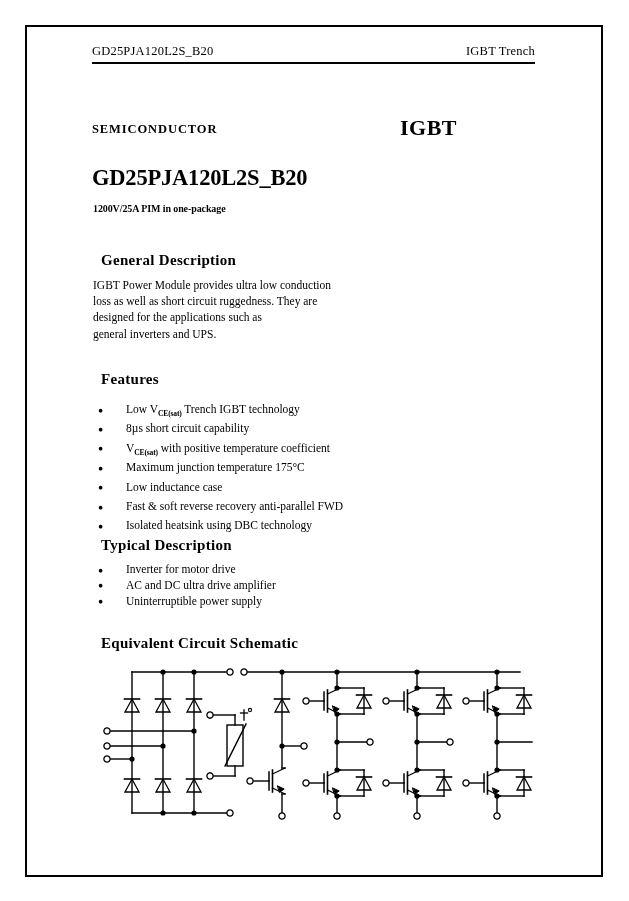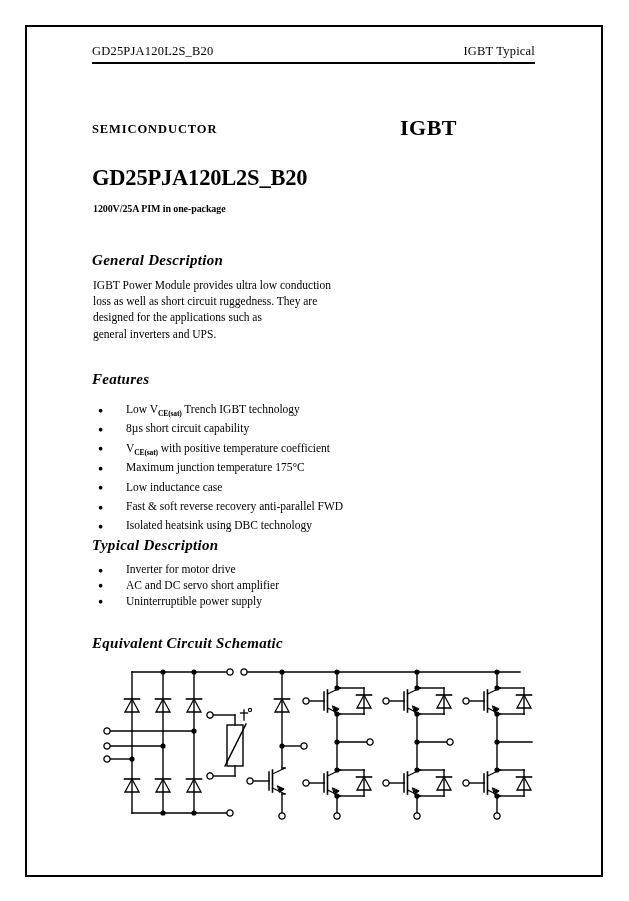--- a/index.html
+++ b/index.html
@@ -89,25 +89,24 @@
     left: 93px;
     top: 203px;
     font-size: 10px;
     font-weight: bold;
     letter-spacing: -0.1px;
   }
 
   
   .section-heading {
     position: absolute;
-    left: 92px;
+    left: 101px;
     font-size: 15px;
     font-weight: bold;
     letter-spacing: 0.3px;
-    font-style: italic;
   }
   #h-general   { top: 252px; }
   #h-features  { top: 371px; }
   #h-apps      { top: 537px; }
   #h-schematic { top: 635px; }
 
   
   .desc-block {
     position: absolute;
     left: 93px;
@@ -159,21 +158,21 @@
   }
   .schematic svg { display: block; }
 </style>
 </head>
 <body>
 
 <div class="page-border"></div>
 
 <div class="doc-header">
   <span>GD25PJA120L2S_B20</span>
-  <span>IGBT Typical</span>
+  <span>IGBT Trench</span>
 </div>
 <div class="doc-header-rule"></div>
 
 <div class="brand-row">
   <span class="brand-word">SEMICONDUCTOR</span>
   <span class="brand-family">IGBT</span>
 </div>
 
 <div class="part-number">GD25PJA120L2S_B20</div>
 <div class="part-subtitle">1200V/25A PIM in one-package</div>
@@ -207,21 +206,21 @@
     <span>Fast &amp; soft reverse recovery anti-parallel FWD</span><span class="sub"></span><span></span>
   </li>
   <li>
     <span>Isolated heatsink using DBC technology</span><span class="sub"></span><span></span>
   </li>
 </ul>
 
 <div class="section-heading" id="h-apps">Typical Description</div>
 <ul class="bullet-list" id="apps-list">
   <li><span>Inverter for motor drive</span></li>
-  <li><span>AC and DC servo short amplifier</span></li>
+  <li><span>AC and DC ultra drive amplifier</span></li>
   <li><span>Uninterruptible power supply</span></li>
 </ul>
 
 <div class="section-heading" id="h-schematic">Equivalent Circuit Schematic</div>
 
 <div class="schematic">
 <svg width="445" height="180" viewBox="0 0 445 180" xmlns="http://www.w3.org/2000/svg">
   <defs>
 
     <g id="diode-up">

